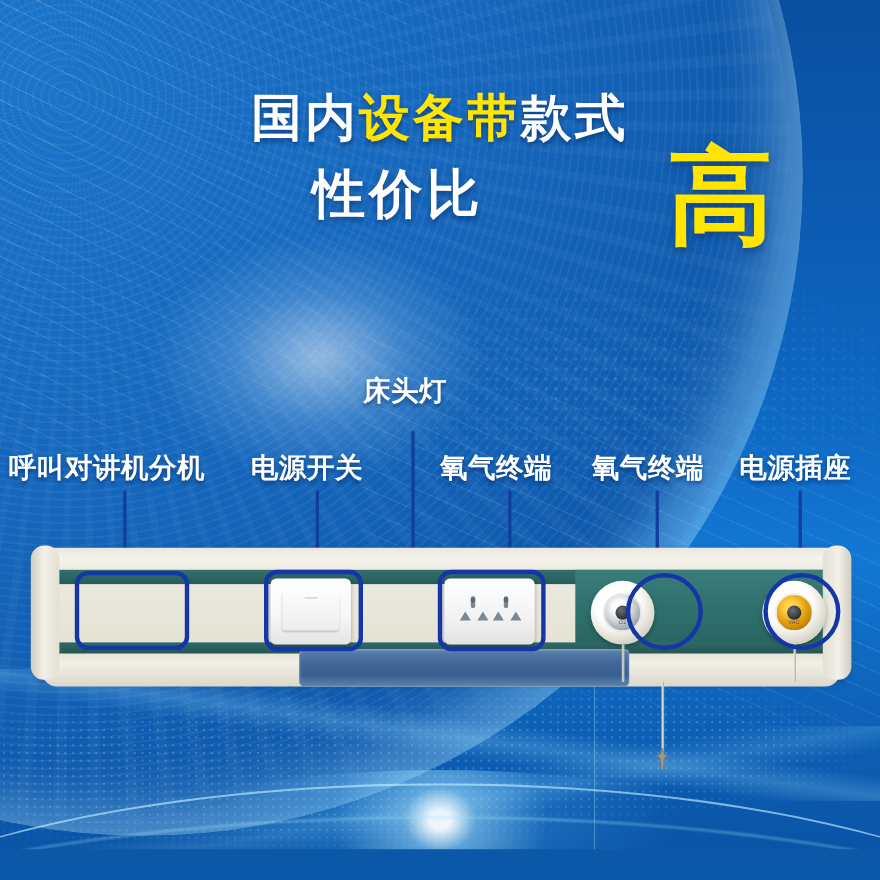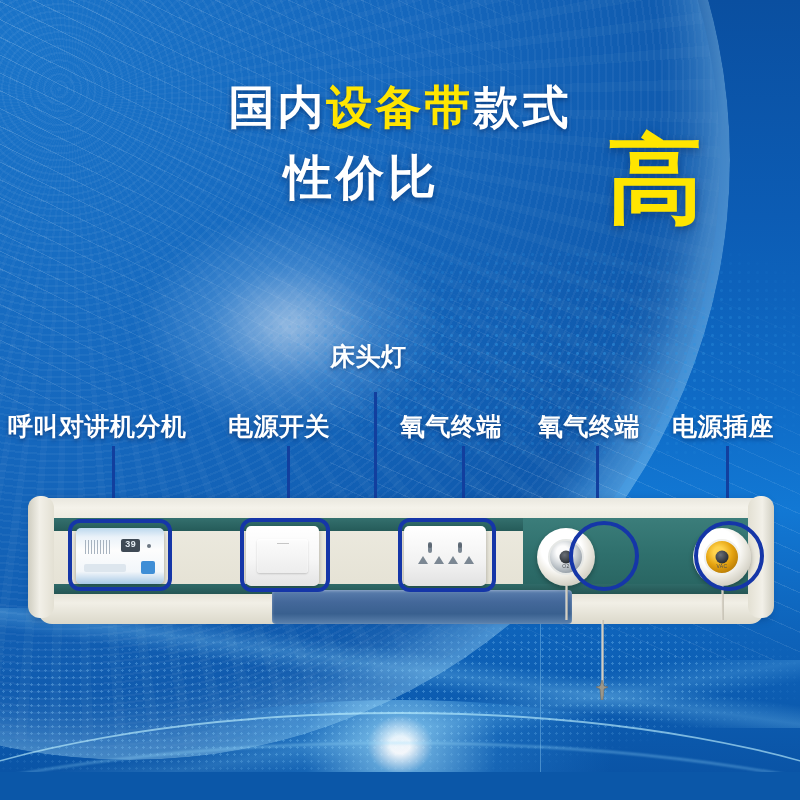--- a/index.html
+++ b/index.html
@@ -221,27 +221,20 @@
   <div class="panel">
     <div class="panel-body"></div>
     <div class="stripe-top"></div>
     <div class="teal-face"></div>
     <div class="stripe-bot"></div>
     <div class="rail"></div>
     <div class="lamp"></div>
     <div class="cap-l"></div>
     <div class="cap-r"></div>
 
-    <div class="intercom">
-      <div class="ic-grille"></div>
-      <div class="ic-disp">39</div>
-      <div class="ic-led"></div>
-      <div class="ic-bar"></div>
-      <div class="ic-btn"></div>
-    </div>
 
     <div class="switch">
       <div class="sw-rock">
         <div class="sw-mark"></div>
       </div>
     </div>
 
     <div class="socket">
       <div class="sk-hole a">
         <div class="sk-pin"></div>

